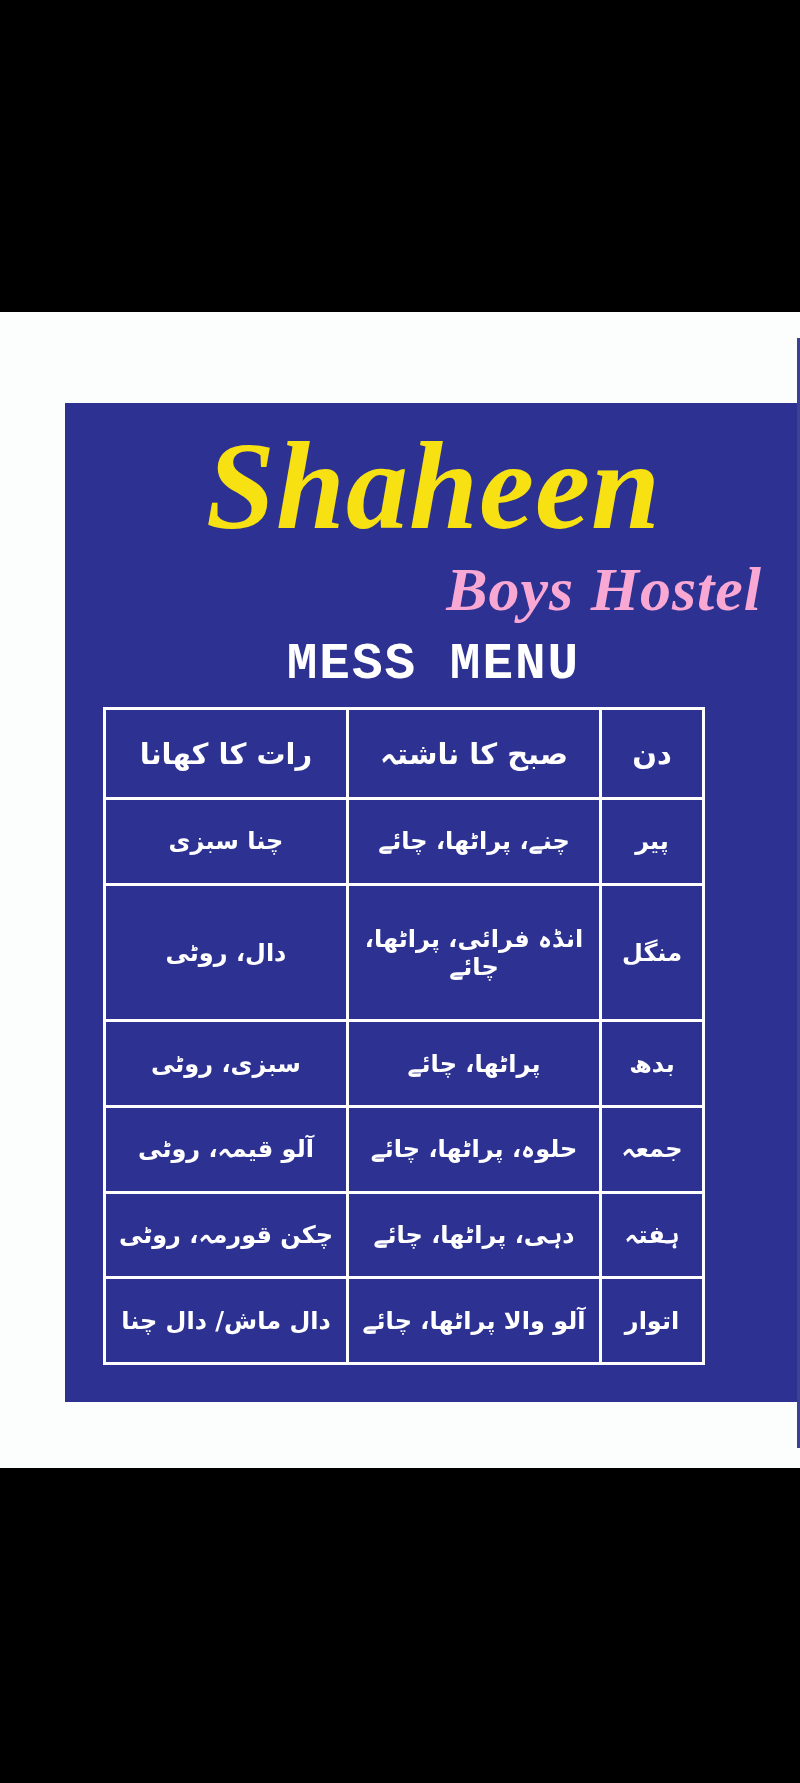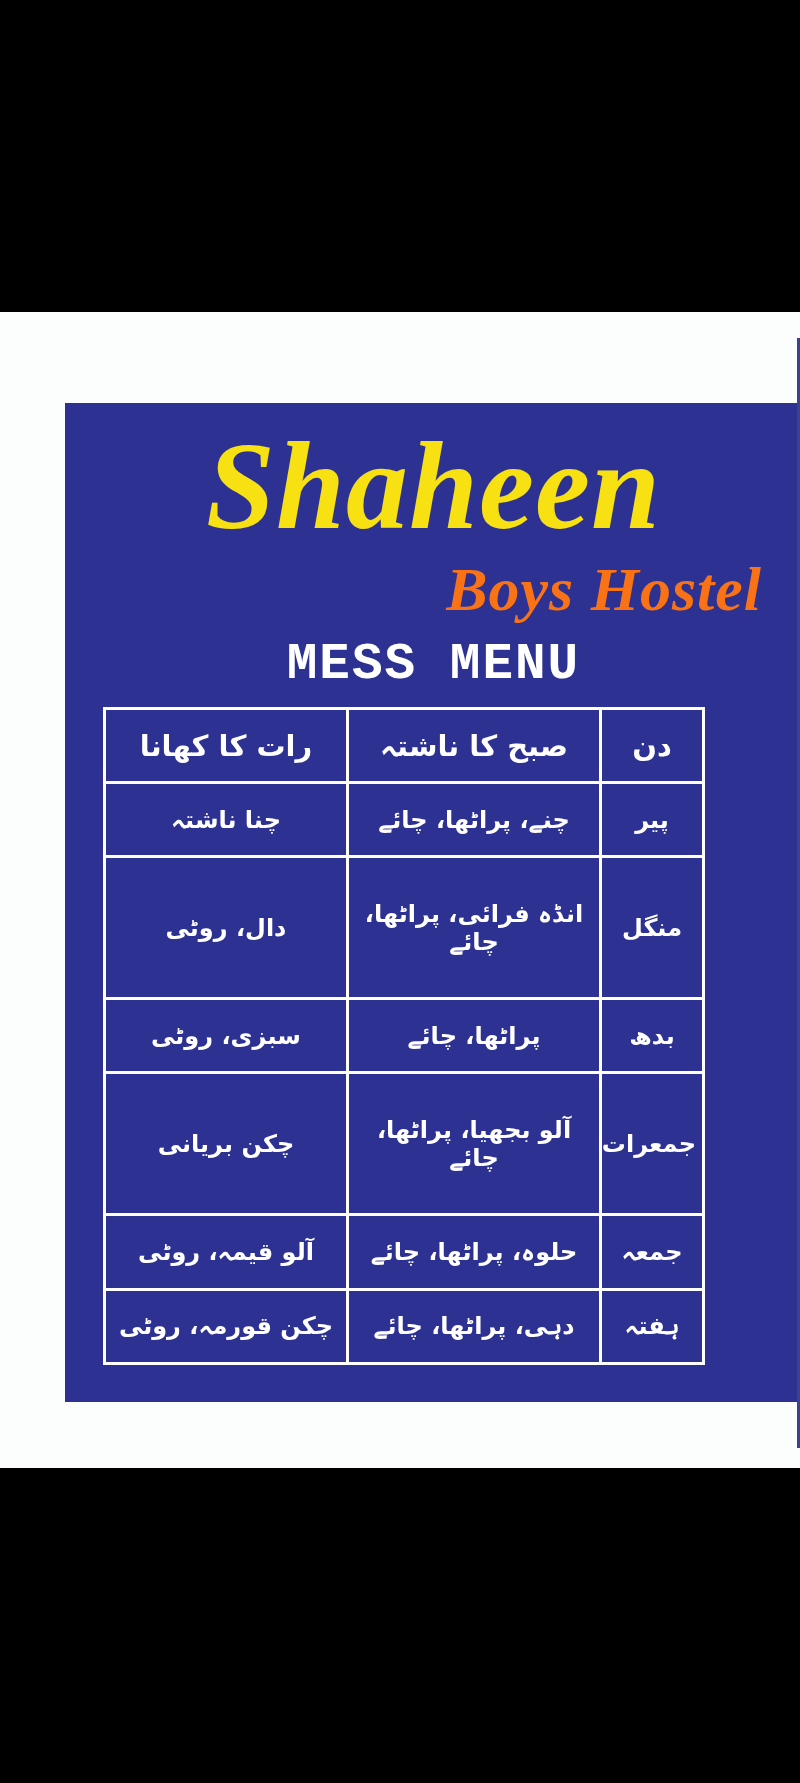--- a/index.html
+++ b/index.html
@@ -25,21 +25,21 @@
     position:absolute;top:22px;left:0;width:100%;text-align:center;
     font-family:"Liberation Serif","DejaVu Serif",serif;
     font-style:italic;font-weight:bold;
     font-size:124px;line-height:1.0;color:#f7e112;letter-spacing:1px;
     white-space:nowrap;
   }
   #poster-subtitle{
     position:absolute;top:152px;right:40px;
     font-family:"Liberation Serif","DejaVu Serif",serif;
     font-style:italic;font-weight:bold;
-    font-size:62px;line-height:1.1;color:#f97316;letter-spacing:1px;
+    font-size:62px;line-height:1.1;color:#f9a8d4;letter-spacing:1px;
     white-space:nowrap;
   }
   #mess-menu-heading{
     position:absolute;top:236px;left:0;width:100%;text-align:center;
     font-family:Liberation Mono, monospace;font-weight:bold;
     font-size:51px;line-height:1.0;color:#ffffff;letter-spacing:2px;
     white-space:nowrap;
   }
 
   
@@ -47,21 +47,21 @@
     position:absolute;left:38px;top:304px;
     width:602px;height:658px;
     border-collapse:collapse;table-layout:fixed;
     color:#ffffff;
   }
   #menu-table td,#menu-table th{
     border:3px solid #ffffff;
     text-align:center;vertical-align:middle;
     font-family:"DejaVu Sans",sans-serif;
     font-weight:bold;
-    padding:0 6px;
+    padding:8px 6px;
     overflow:hidden;
   }
   #menu-table th{height:71px;font-size:29px;}
   #menu-table td{font-size:24px;}
   .col-dinner{width:243px;}
   .col-breakfast{width:253px;}
   .col-day{width:103px;}
   td.day-cell{font-size:23px;margin-top:8px;}
 </style>
 </head>
@@ -90,48 +90,48 @@
         <col class="col-breakfast">
         <col class="col-day">
       </colgroup>
       <tbody>
         <tr>
           <th dir="rtl">رات کا کھانا</th>
           <th dir="rtl">صبح کا ناشتہ</th>
           <th dir="rtl">دن</th>
         </tr>
         <tr>
-          <td dir="rtl" class="dinner-cell">چنا ناشتہ</td>
+          <td dir="rtl" class="dinner-cell">چنا سبزی</td>
           <td dir="rtl" class="breakfast-cell">چنے، پراٹھا، چائے</td>
           <td dir="rtl" class="day-cell">پیر</td>
         </tr>
         <tr>
           <td dir="rtl" class="dinner-cell">دال، روٹی</td>
           <td dir="rtl" class="breakfast-cell">انڈہ فرائی، پراٹھا، چائے</td>
           <td dir="rtl" class="day-cell">منگل</td>
         </tr>
         <tr>
           <td dir="rtl" class="dinner-cell">سبزی، روٹی</td>
           <td dir="rtl" class="breakfast-cell">پراٹھا، چائے</td>
           <td dir="rtl" class="day-cell">بدھ</td>
         </tr>
         <tr>
-          <td dir="rtl" class="dinner-cell">چکن بریانی</td>
-          <td dir="rtl" class="breakfast-cell">آلو بجھیا، پراٹھا، چائے</td>
-          <td dir="rtl" class="day-cell">جمعرات</td>
-        </tr>
-        <tr>
           <td dir="rtl" class="dinner-cell">آلو قیمہ، روٹی</td>
           <td dir="rtl" class="breakfast-cell">حلوہ، پراٹھا، چائے</td>
           <td dir="rtl" class="day-cell">جمعہ</td>
         </tr>
         <tr>
           <td dir="rtl" class="dinner-cell">چکن قورمہ، روٹی</td>
           <td dir="rtl" class="breakfast-cell">دہی، پراٹھا، چائے</td>
           <td dir="rtl" class="day-cell">ہفتہ</td>
+        </tr>
+        <tr>
+          <td dir="rtl" class="dinner-cell">دال ماش/ دال چنا</td>
+          <td dir="rtl" class="breakfast-cell">آلو والا پراٹھا، چائے</td>
+          <td dir="rtl" class="day-cell">اتوار</td>
         </tr>
       </tbody>
     </table>
   </div>
 
   <div id="edge-sliver"></div>
 
   <div id="letterbox-bottom" class="letterbox"></div>
 
 </div>

